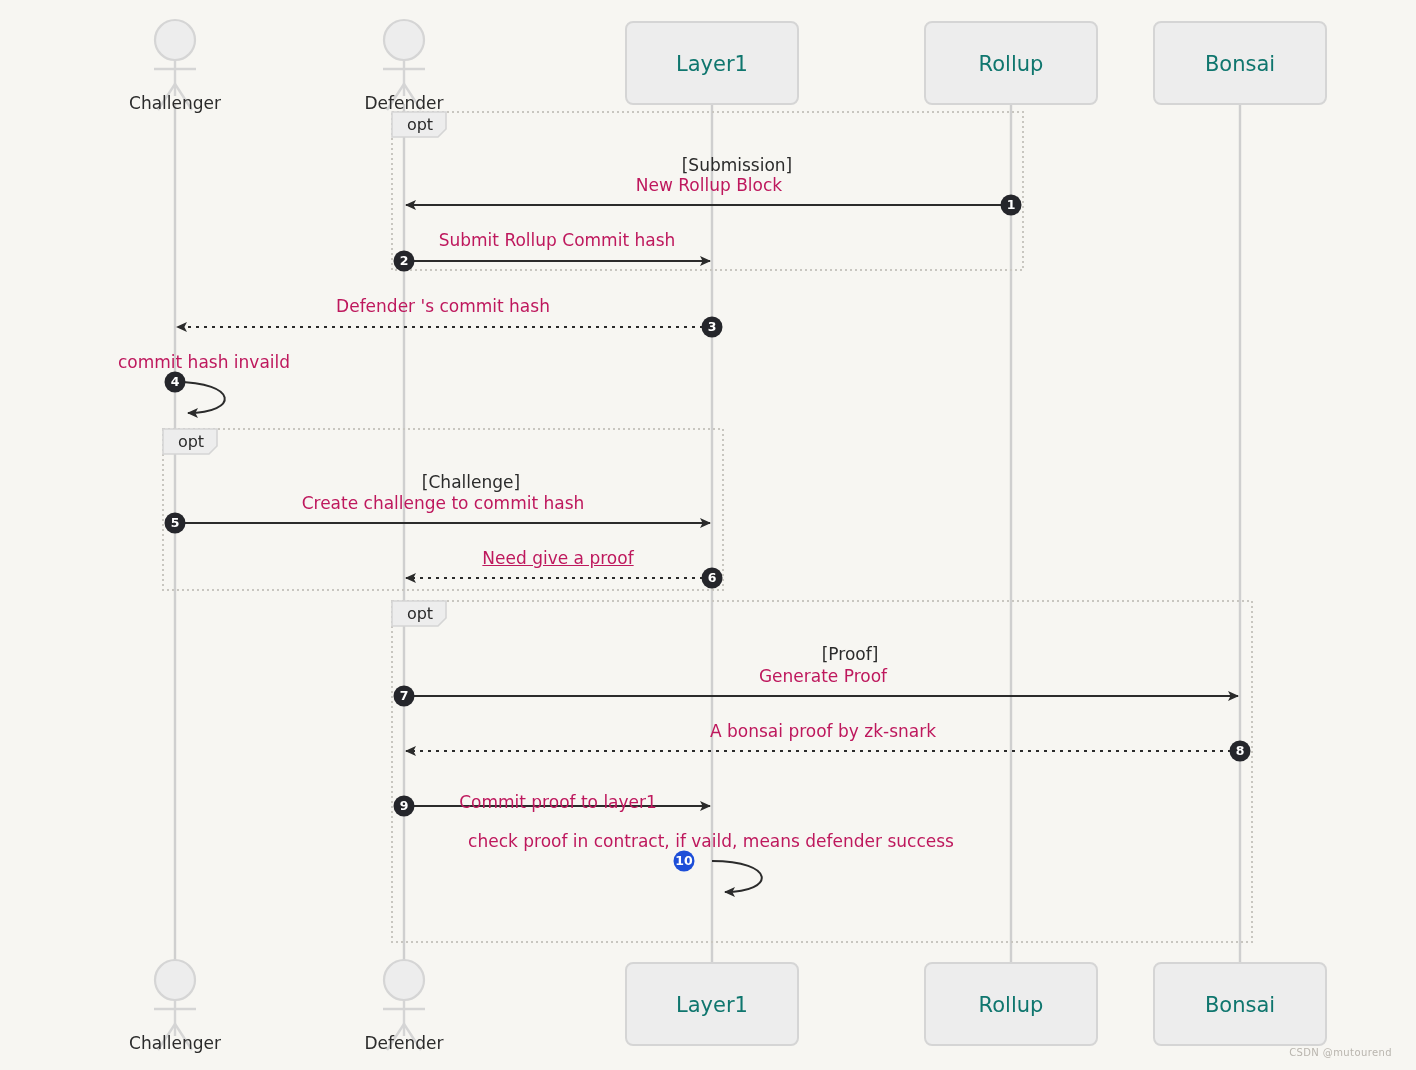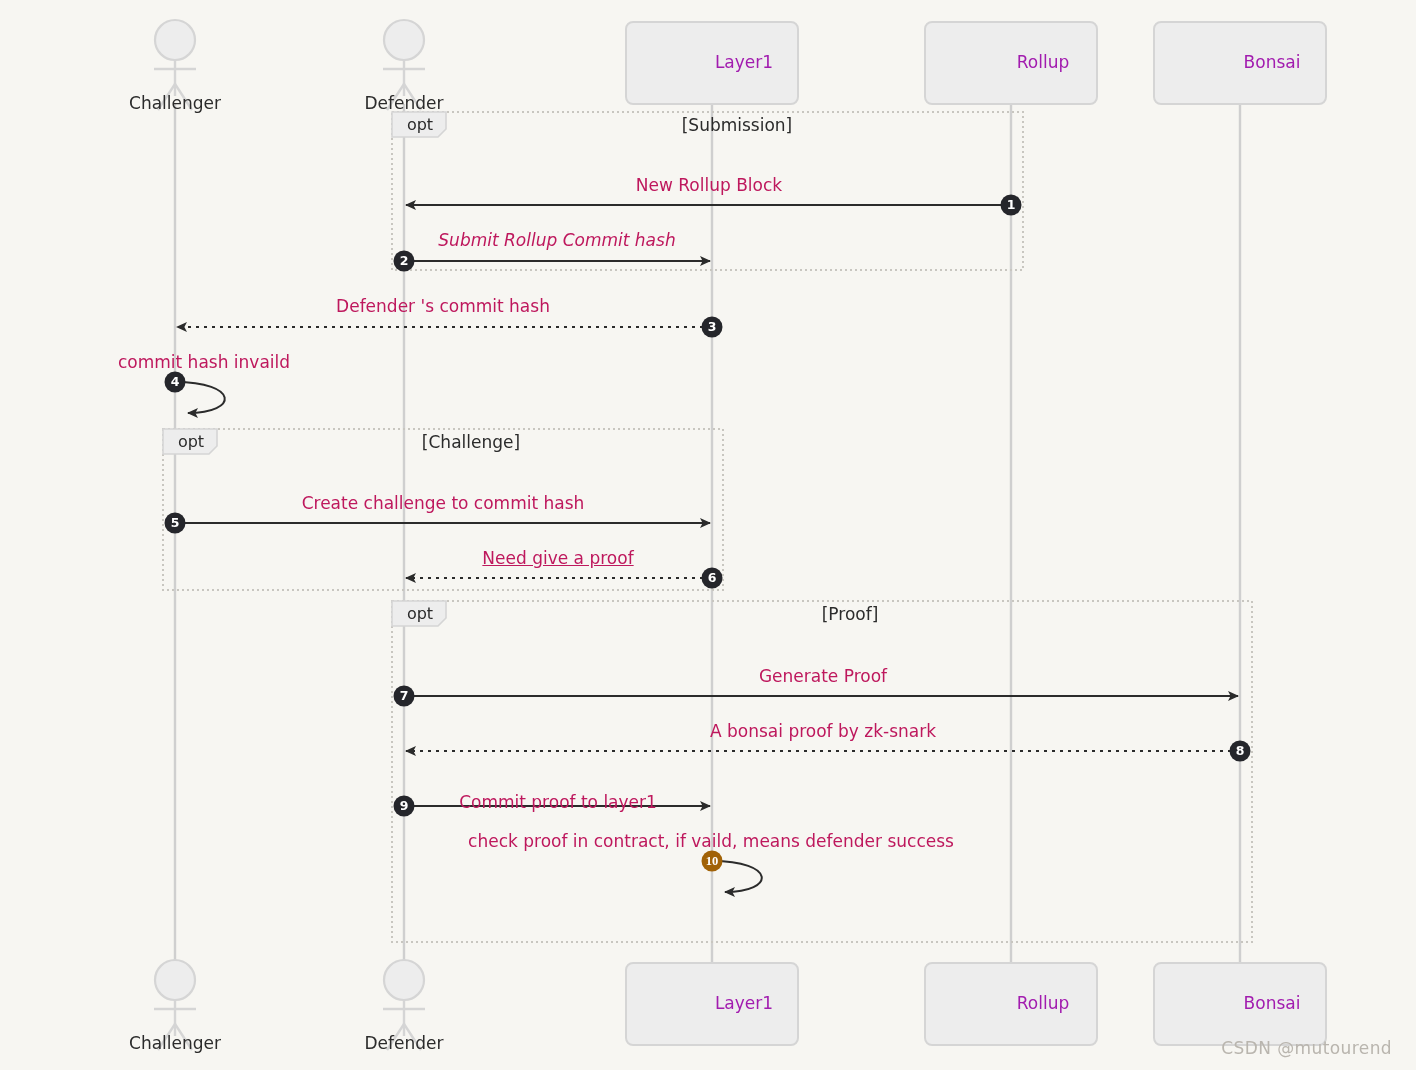--- a/index.html
+++ b/index.html
@@ -33,31 +33,31 @@
   }
   .lbl-center {
     transform: translateX(-50%);
     text-align: center;
   }
   .actor-name {
     font-size: 17px;
     color: #2b2b2b;
   }
   .part-name {
-    font-size: 17px;
-    color: #a21caf;
-    margin-left: 32px;
+    font-size: 21px;
+    color: #0f766e;
   }
   .frag-kw {
     font-size: 16px;
     color: #2b2b2b;
   }
   .frag-cond {
     font-size: 17px;
     color: #2b2b2b;
+    margin-top: 40px;
   }
   .msg-text {
     font-size: 17px;
     color: #be185d;
   }
   .seq-num {
     position: absolute;
     width: 21px;
     height: 21px;
     border-radius: 50%;
@@ -68,21 +68,21 @@
     display: flex;
     align-items: center;
     justify-content: center;
     transform: translate(-50%, -50%);
     line-height: 1;
   }
   .watermark {
     position: absolute;
     right: 24px;
     bottom: 12px;
-    font-size: 17px;
+    font-size: 10px;
     color: #b9b5ae;
     letter-spacing: 0.4px;
   }
 </style>
 </head>
 <body>
 
 <div id="diagram-root">
 
   <svg id="svg-layer" viewBox="0 0 1416 1070" xmlns="http://www.w3.org/2000/svg">
@@ -200,33 +200,33 @@
       <div class="lbl part-name lbl-center" style="left: 1240px; top: 995px;">Bonsai</div>
       <div class="lbl frag-kw lbl-center" style="left: 420px; top: 117px;">opt</div>
       <div class="lbl frag-cond lbl-center" style="left: 737px; top: 117px;">[Submission]</div>
       <div class="lbl frag-kw lbl-center" style="left: 191px; top: 434px;">opt</div>
       <div class="lbl frag-cond lbl-center" style="left: 471px; top: 434px;">[Challenge]</div>
       <div class="lbl frag-kw lbl-center" style="left: 420px; top: 606px;">opt</div>
       <div class="lbl frag-cond lbl-center" style="left: 850px; top: 606px;">[Proof]</div>
       <div class="seq-num" style="left: 1011px; top: 205px; background: rgb(37, 38, 43);">1</div>
       <div class="lbl msg-text lbl-center" style="left: 709px; top: 177px;">New Rollup Block</div>
       <div class="seq-num" style="left: 404px; top: 261px; background: rgb(37, 38, 43);">2</div>
-      <div class="lbl msg-text lbl-center" style="left: 557px; top: 232px; font-style: italic;">Submit Rollup Commit hash</div>
+      <div class="lbl msg-text lbl-center" style="left: 557px; top: 232px;">Submit Rollup Commit hash</div>
       <div class="seq-num" style="left: 712px; top: 327px; background: rgb(37, 38, 43);">3</div>
       <div class="lbl msg-text lbl-center" style="left: 443px; top: 298px;">Defender 's commit hash</div>
       <div class="seq-num" style="left: 175px; top: 382px; background: rgb(37, 38, 43);">4</div>
       <div class="lbl msg-text lbl-center" style="left: 175px; top: 354px; margin-left: 29px;">commit hash invaild</div>
       <div class="seq-num" style="left: 175px; top: 523px; background: rgb(37, 38, 43);">5</div>
       <div class="lbl msg-text lbl-center" style="left: 443px; top: 495px;">Create challenge to commit hash</div>
       <div class="seq-num" style="left: 712px; top: 578px; background: rgb(37, 38, 43);">6</div>
       <div class="lbl msg-text lbl-center" style="left: 558px; top: 550px; text-decoration: underline;">Need give a proof</div>
       <div class="seq-num" style="left: 404px; top: 696px; background: rgb(37, 38, 43);">7</div>
       <div class="lbl msg-text lbl-center" style="left: 823px; top: 668px;">Generate Proof</div>
       <div class="seq-num" style="left: 1240px; top: 751px; background: rgb(37, 38, 43);">8</div>
       <div class="lbl msg-text lbl-center" style="left: 823px; top: 723px;">A bonsai proof by zk-snark</div>
       <div class="seq-num" style="left: 404px; top: 806px; background: rgb(37, 38, 43);">9</div>
       <div class="lbl msg-text lbl-center" style="left: 558px; top: 794px;">Commit proof to layer1</div>
-      <div class="seq-num" style="left: 712px; top: 861px; background: #a16207; font-family: Liberation Serif, serif;">10</div>
+      <div class="seq-num" style="left: 684px; top: 861px; background: #1d4ed8;">10</div>
       <div class="lbl msg-text lbl-center" style="left: 711px; top: 833px;">check proof in contract, if vaild, means defender success</div>
     </div>
 
   <div class="watermark">CSDN @mutourend</div>
 </div>
 
 </body></html>

